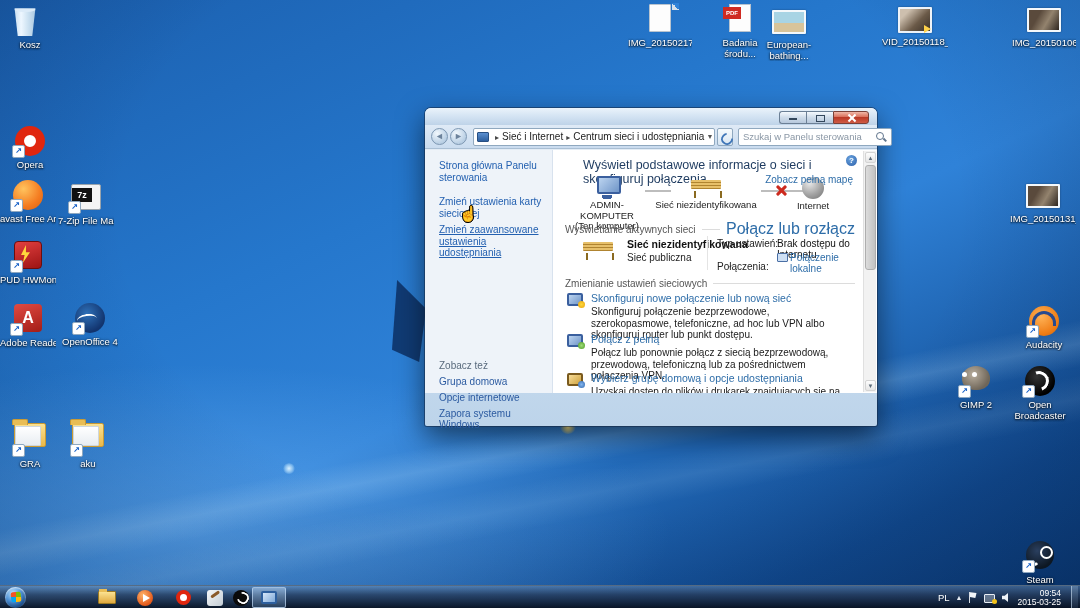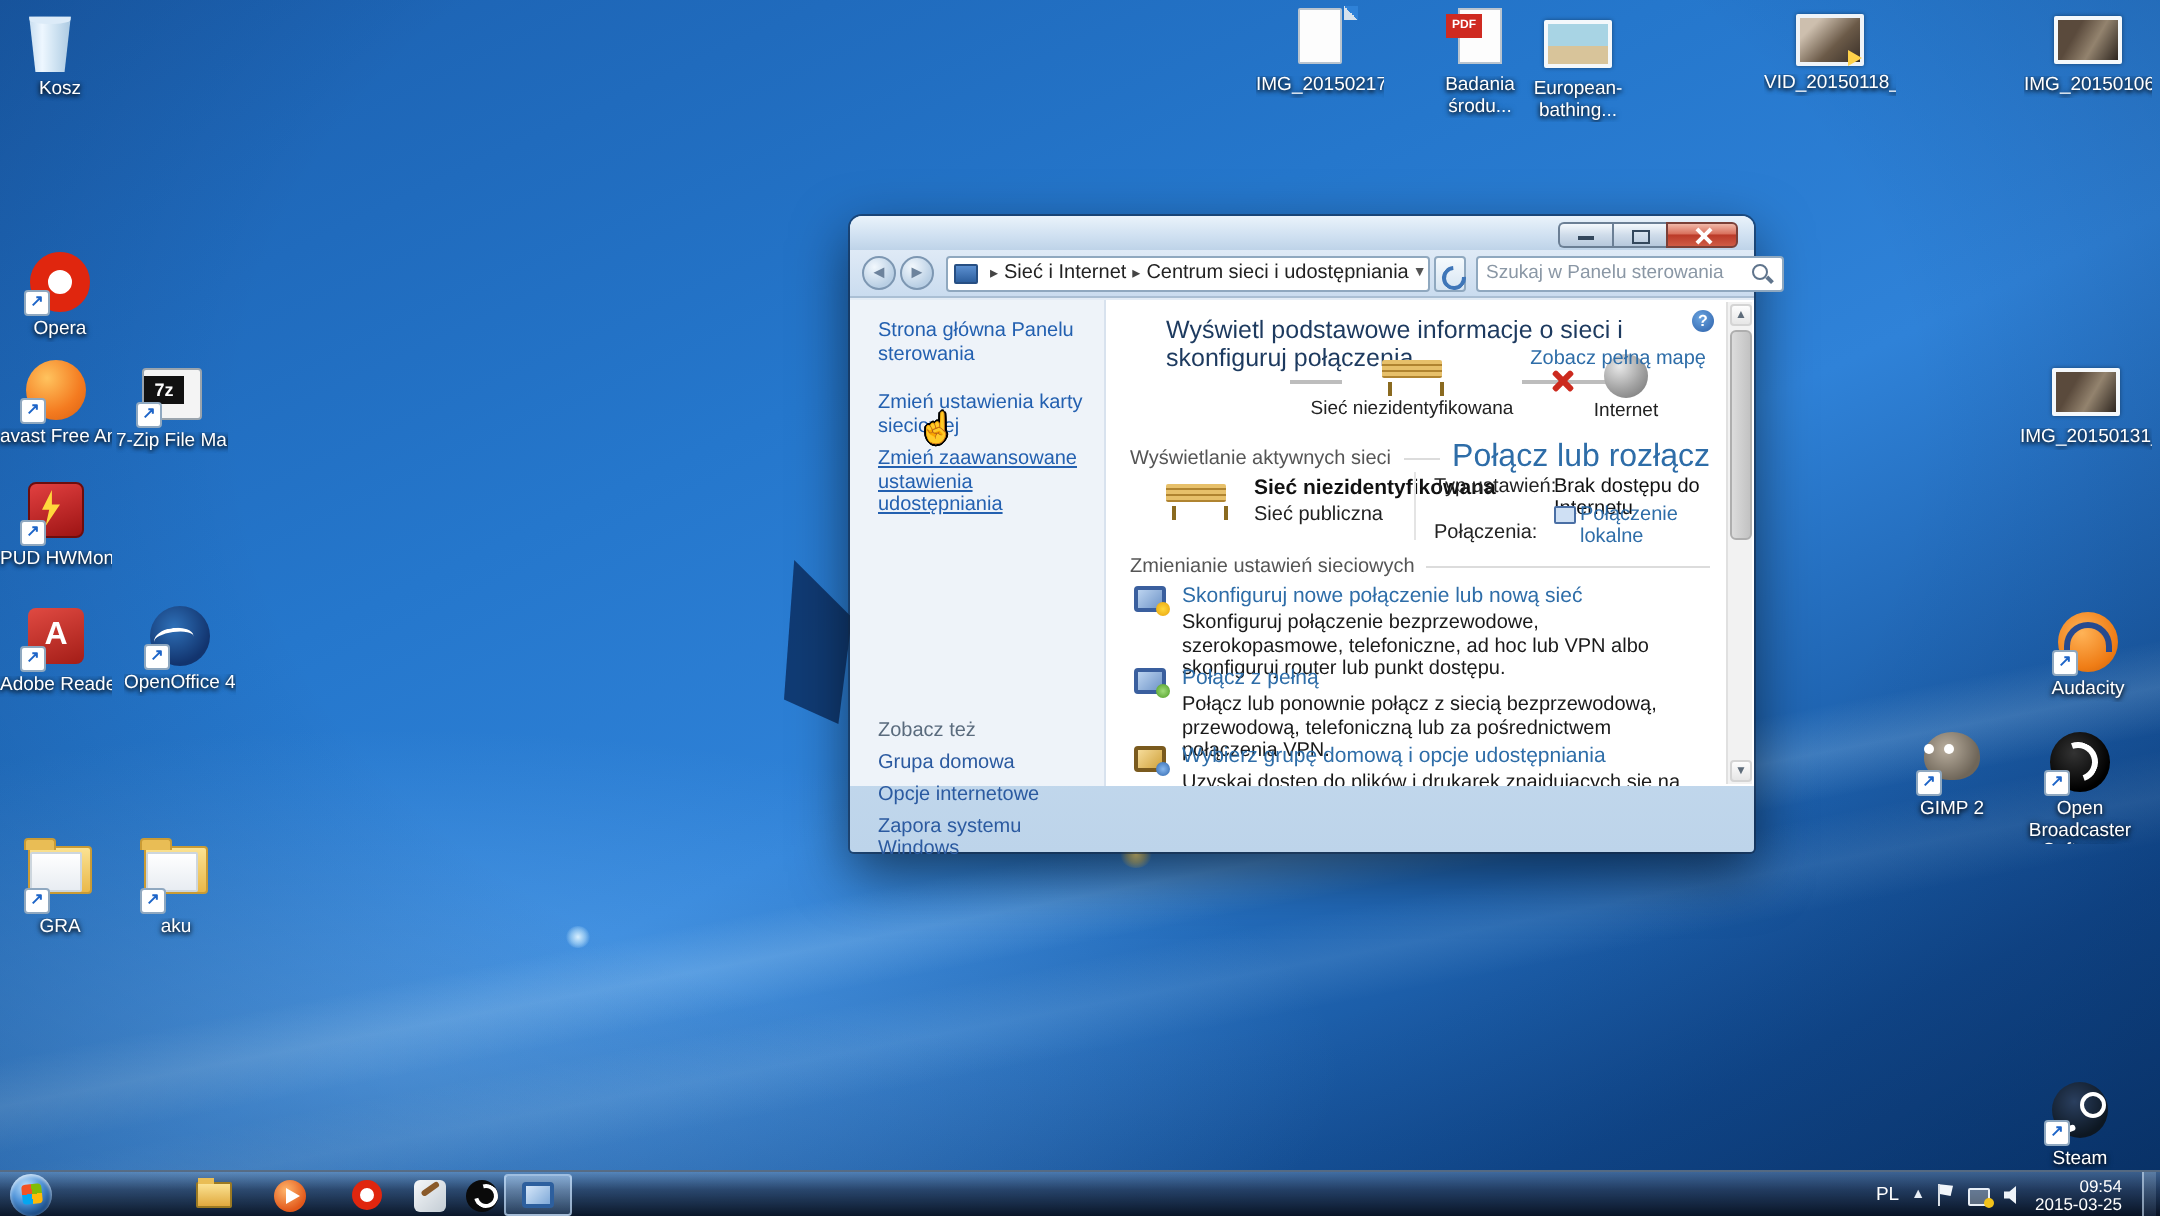--- a/index.html
+++ b/index.html
@@ -427,20 +427,25 @@
         <a class="sb-link active" style="top:74px">Zmień zaawansowane ustawienia udostępniania</a>
         <div class="sb-head" style="top:210px">Zobacz też</div>
         <a class="sb-link2" style="top:226px">Grupa domowa</a>
         <a class="sb-link2" style="top:242px">Opcje internetowe</a>
         <a class="sb-link2" style="top:258px">Zapora systemu Windows</a>
       </div>
       <div class="content">
         <div class="pagetitle">Wyświetl podstawowe informacje o sieci i skonfiguruj połączenia</div>
         <div class="helpicon">?</div>
 
+        <div class="map-col" style="left:16px;top:26px;width:76px">
+          <div class="mi-computer"></div>
+          <div class="map-lbl"><span>ADMIN-KOMPUTER</span><br>
+            <span>(Ten komputer)</span></div>
+        </div>
         <div class="map-line" style="left:92px;width:26px"></div>
         <div class="map-col" style="left:98px;top:28px;width:110px">
           <div class="mi-bench"></div>
           <div class="map-lbl">Sieć niezidentyfikowana</div>
         </div>
         <div class="map-line" style="left:208px;width:44px"></div>
         <div class="map-x" style="left:222px"></div>
         <div class="map-col" style="left:232px;top:27px;width:56px">
           <div class="mi-globe"></div>
           <div class="map-lbl">Internet</div>

